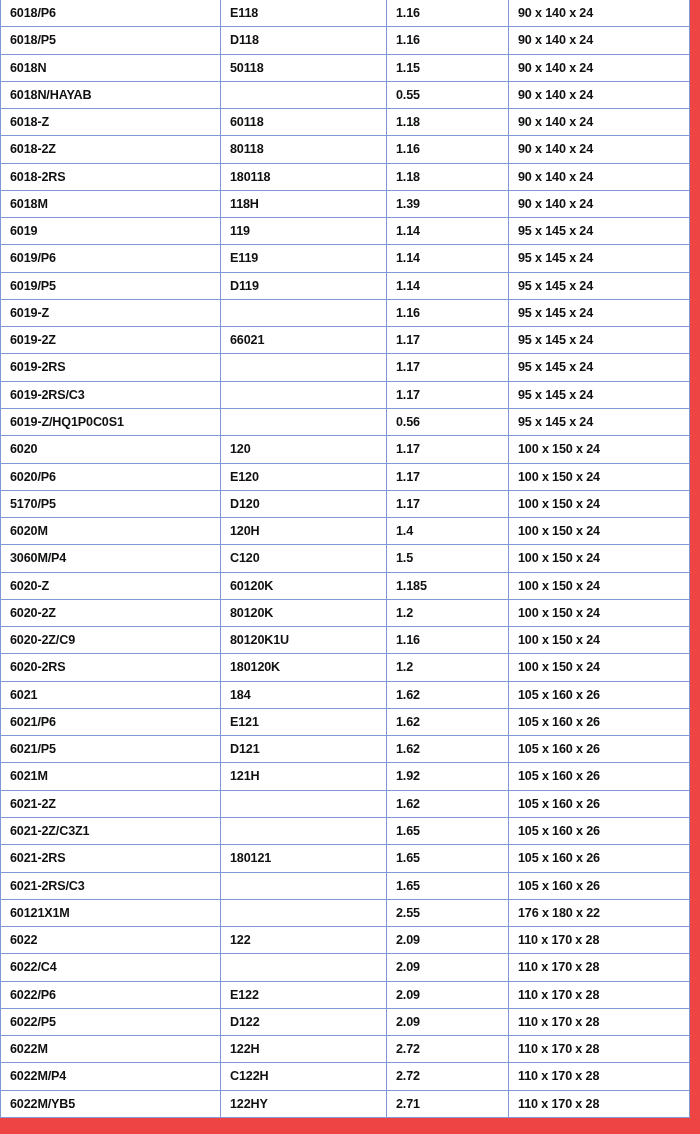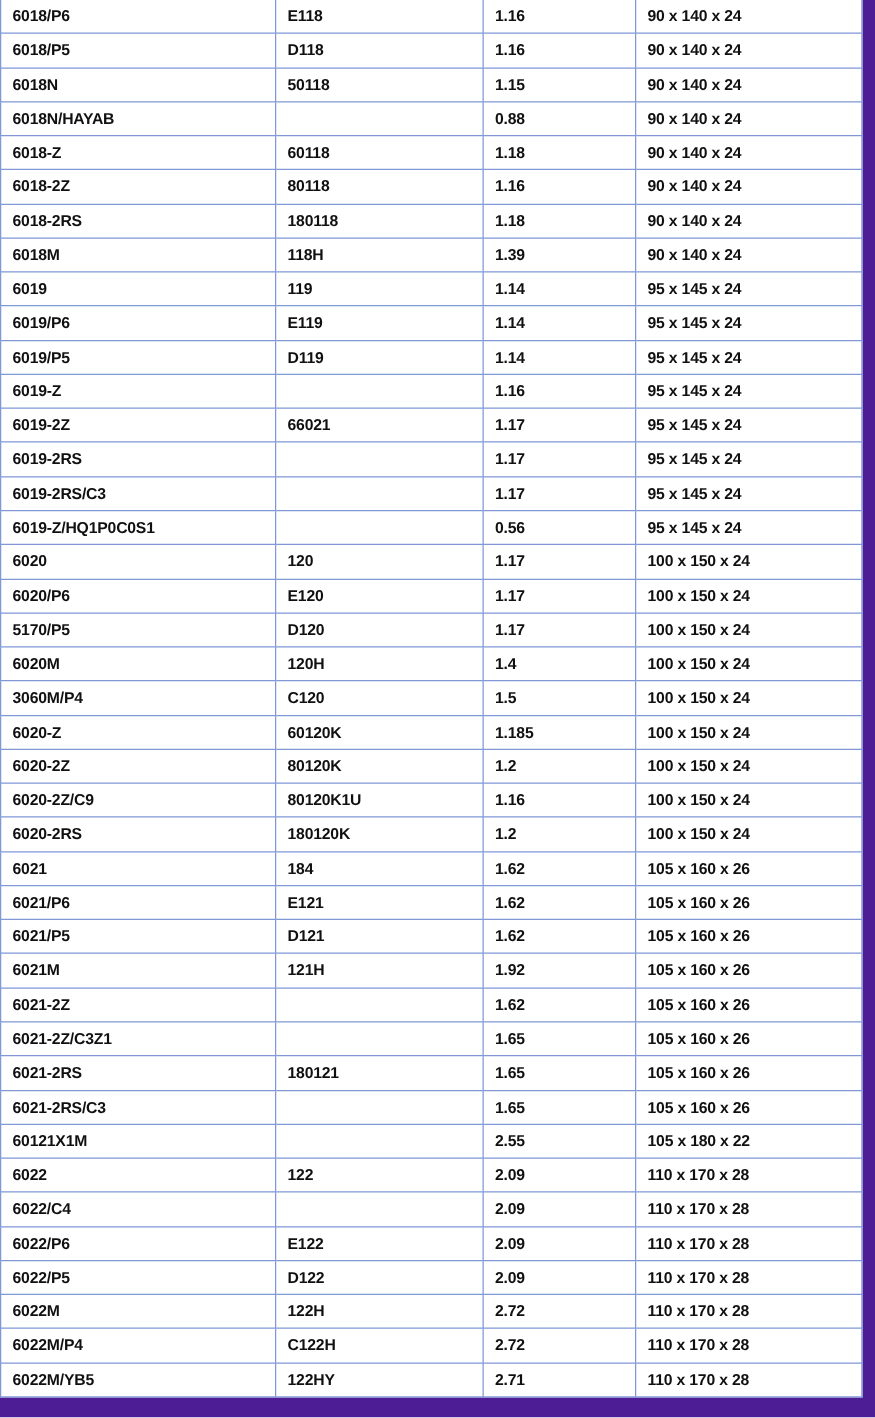--- a/index.html
+++ b/index.html
@@ -10,21 +10,21 @@
   body {
     width: 700px;
     height: 1134px;
     font-family: "Liberation Sans", "DejaVu Sans", sans-serif;
     -webkit-font-smoothing: antialiased;
   }
   .sheet {
     position: relative;
     width: 700px;
     height: 1134px;
-    background: #4c1d95;
+    background: #ef4444;
     overflow: hidden;
   }
   table.bearing-table {
     position: absolute;
     left: 0px;
     top: -1px;
     width: 689px;
     border-collapse: collapse;
     table-layout: fixed;
     background: #ffffff;
@@ -75,21 +75,21 @@
         </tr>
         <tr>
           <td>6018N</td>
           <td>50118</td>
           <td>1.15</td>
           <td>90 x 140 x 24</td>
         </tr>
         <tr>
           <td>6018N/HAYAB</td>
           <td class="empty-cell"></td>
-          <td>0.88</td>
+          <td>0.55</td>
           <td>90 x 140 x 24</td>
         </tr>
         <tr>
           <td>6018-Z</td>
           <td>60118</td>
           <td>1.18</td>
           <td>90 x 140 x 24</td>
         </tr>
         <tr>
           <td>6018-2Z</td>
@@ -256,21 +256,21 @@
         <tr>
           <td>6021-2RS/C3</td>
           <td class="empty-cell"></td>
           <td>1.65</td>
           <td>105 x 160 x 26</td>
         </tr>
         <tr>
           <td>60121X1M</td>
           <td class="empty-cell"></td>
           <td>2.55</td>
-          <td>105 x 180 x 22</td>
+          <td>176 x 180 x 22</td>
         </tr>
         <tr>
           <td>6022</td>
           <td>122</td>
           <td>2.09</td>
           <td>110 x 170 x 28</td>
         </tr>
         <tr>
           <td>6022/C4</td>
           <td class="empty-cell"></td>

